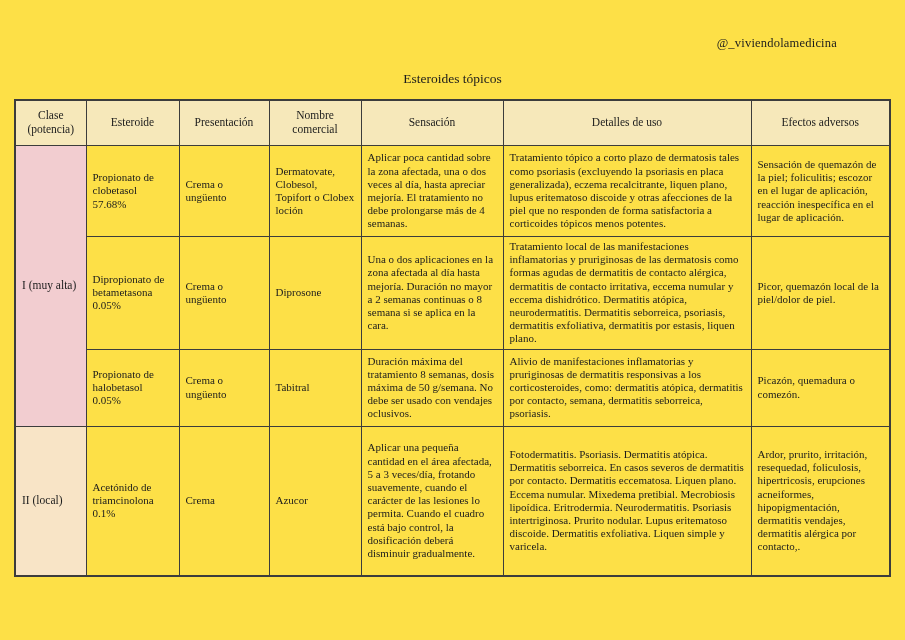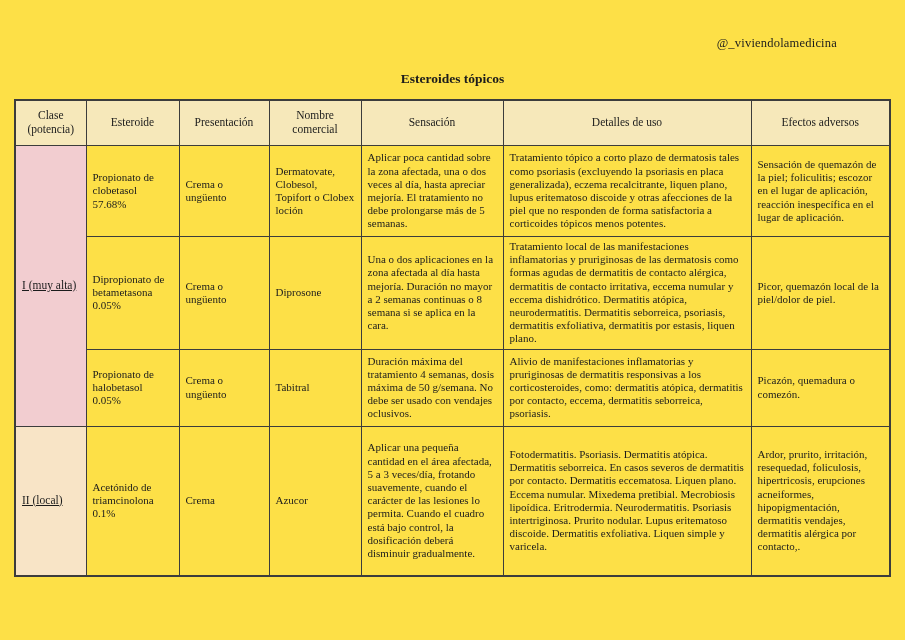--- a/index.html
+++ b/index.html
@@ -23,21 +23,21 @@
     font-size: 12.5px;
     color: #1c1c1c;
     letter-spacing: 0.2px;
   }
   .doc-title {
     position: absolute;
     top: 71px;
     left: 0;
     width: 100%;
     text-align: center;
-    font-weight: bold;
+    font-weight: normal;
     font-size: 13.5px;
   }
   table.steroids {
     position: absolute;
     left: 14px;
     top: 99px;
     width: 875px;
     border-collapse: collapse;
     table-layout: fixed;
     font-size: 11px;
@@ -58,21 +58,20 @@
   table.steroids th {
     background: #f6e8ba;
     font-weight: normal;
     text-align: center;
     font-size: 11.5px;
     height: 38px;
   }
   td.clase-cell {
     text-align: center;
     font-size: 11.5px;
-    text-decoration: underline;
   }
   td.clase-1 { background: #f2cdd0; }
   td.clase-2 { background: #f8e4c6; }
   tr.row-1 { height: 91px; }
   tr.row-2 { height: 94px; }
   tr.row-3 { height: 77px; }
   tr.row-4 { height: 150px; }
 </style>
 </head>
 <body>
@@ -103,38 +102,38 @@
         <th>Detalles de uso</th>
         <th>Efectos adversos</th>
       </tr>
     </thead>
     <tbody>
       <tr class="row-1">
         <td class="clase-cell clase-1" rowspan="3">I (muy alta)</td>
         <td>Propionato de clobetasol 57.68%</td>
         <td>Crema o ungüento</td>
         <td>Dermatovate, Clobesol, Topifort o Clobex loción</td>
-        <td>Aplicar poca cantidad sobre la zona afectada, una o dos veces al día, hasta apreciar mejoría. El tratamiento no debe prolongarse más de 5 semanas.</td>
+        <td>Aplicar poca cantidad sobre la zona afectada, una o dos veces al día, hasta apreciar mejoría. El tratamiento no debe prolongarse más de 4 semanas.</td>
         <td>Tratamiento tópico a corto plazo de dermatosis tales como psoriasis (excluyendo la psoriasis en placa generalizada), eczema recalcitrante, liquen plano, lupus eritematoso discoide y otras afecciones de la piel que no responden de forma satisfactoria a corticoides tópicos menos potentes.</td>
         <td>Sensación de quemazón de la piel; foliculitis; escozor en el lugar de aplicación, reacción inespecífica en el lugar de aplicación.</td>
       </tr>
       <tr class="row-2">
         <td>Dipropionato de betametasona 0.05%</td>
         <td>Crema o ungüento</td>
         <td>Diprosone</td>
         <td>Una o dos aplicaciones en la zona afectada al día hasta mejoría. Duración no mayor a 2 semanas continuas o 8 semana si se aplica en la cara.</td>
         <td>Tratamiento local de las manifestaciones inflamatorias y pruriginosas de las dermatosis como formas agudas de dermatitis de contacto alérgica, dermatitis de contacto irritativa, eccema numular y eccema dishidrótico. Dermatitis atópica, neurodermatitis. Dermatitis seborreica, psoriasis, dermatitis exfoliativa, dermatitis por estasis, liquen plano.</td>
         <td>Picor, quemazón local de la piel/dolor de piel.</td>
       </tr>
       <tr class="row-3">
         <td>Propionato de halobetasol 0.05%</td>
         <td>Crema o ungüento</td>
         <td>Tabitral</td>
-        <td>Duración máxima del tratamiento 4 semanas, dosis máxima de 50 g/semana. No debe ser usado con vendajes oclusivos.</td>
-        <td>Alivio de manifestaciones inflamatorias y pruriginosas de dermatitis responsivas a los corticosteroides, como: dermatitis atópica, dermatitis por contacto, eccema, dermatitis seborreica, psoriasis.</td>
+        <td>Duración máxima del tratamiento 8 semanas, dosis máxima de 50 g/semana. No debe ser usado con vendajes oclusivos.</td>
+        <td>Alivio de manifestaciones inflamatorias y pruriginosas de dermatitis responsivas a los corticosteroides, como: dermatitis atópica, dermatitis por contacto, semana, dermatitis seborreica, psoriasis.</td>
         <td>Picazón, quemadura o comezón.</td>
       </tr>
       <tr class="row-4">
         <td class="clase-cell clase-2">II (local)</td>
         <td>Acetónido de triamcinolona 0.1%</td>
         <td>Crema</td>
         <td>Azucor</td>
         <td>Aplicar una pequeña cantidad en el área afectada, 5 a 3 veces/día, frotando suavemente, cuando el carácter de las lesiones lo permita. Cuando el cuadro está bajo control, la dosificación deberá disminuir gradualmente.</td>
         <td>Fotodermatitis. Psoriasis. Dermatitis atópica. Dermatitis seborreica. En casos severos de dermatitis por contacto. Dermatitis eccematosa. Liquen plano. Eccema numular. Mixedema pretibial. Mecrobiosis lipoídica. Eritrodermia. Neurodermatitis. Psoriasis intertriginosa. Prurito nodular. Lupus eritematoso discoide. Dermatitis exfoliativa. Liquen simple y varicela.</td>
         <td>Ardor, prurito, irritación, resequedad, foliculosis, hipertricosis, erupciones acneiformes, hipopigmentación, dermatitis vendajes, dermatitis alérgica por contacto,.</td>

